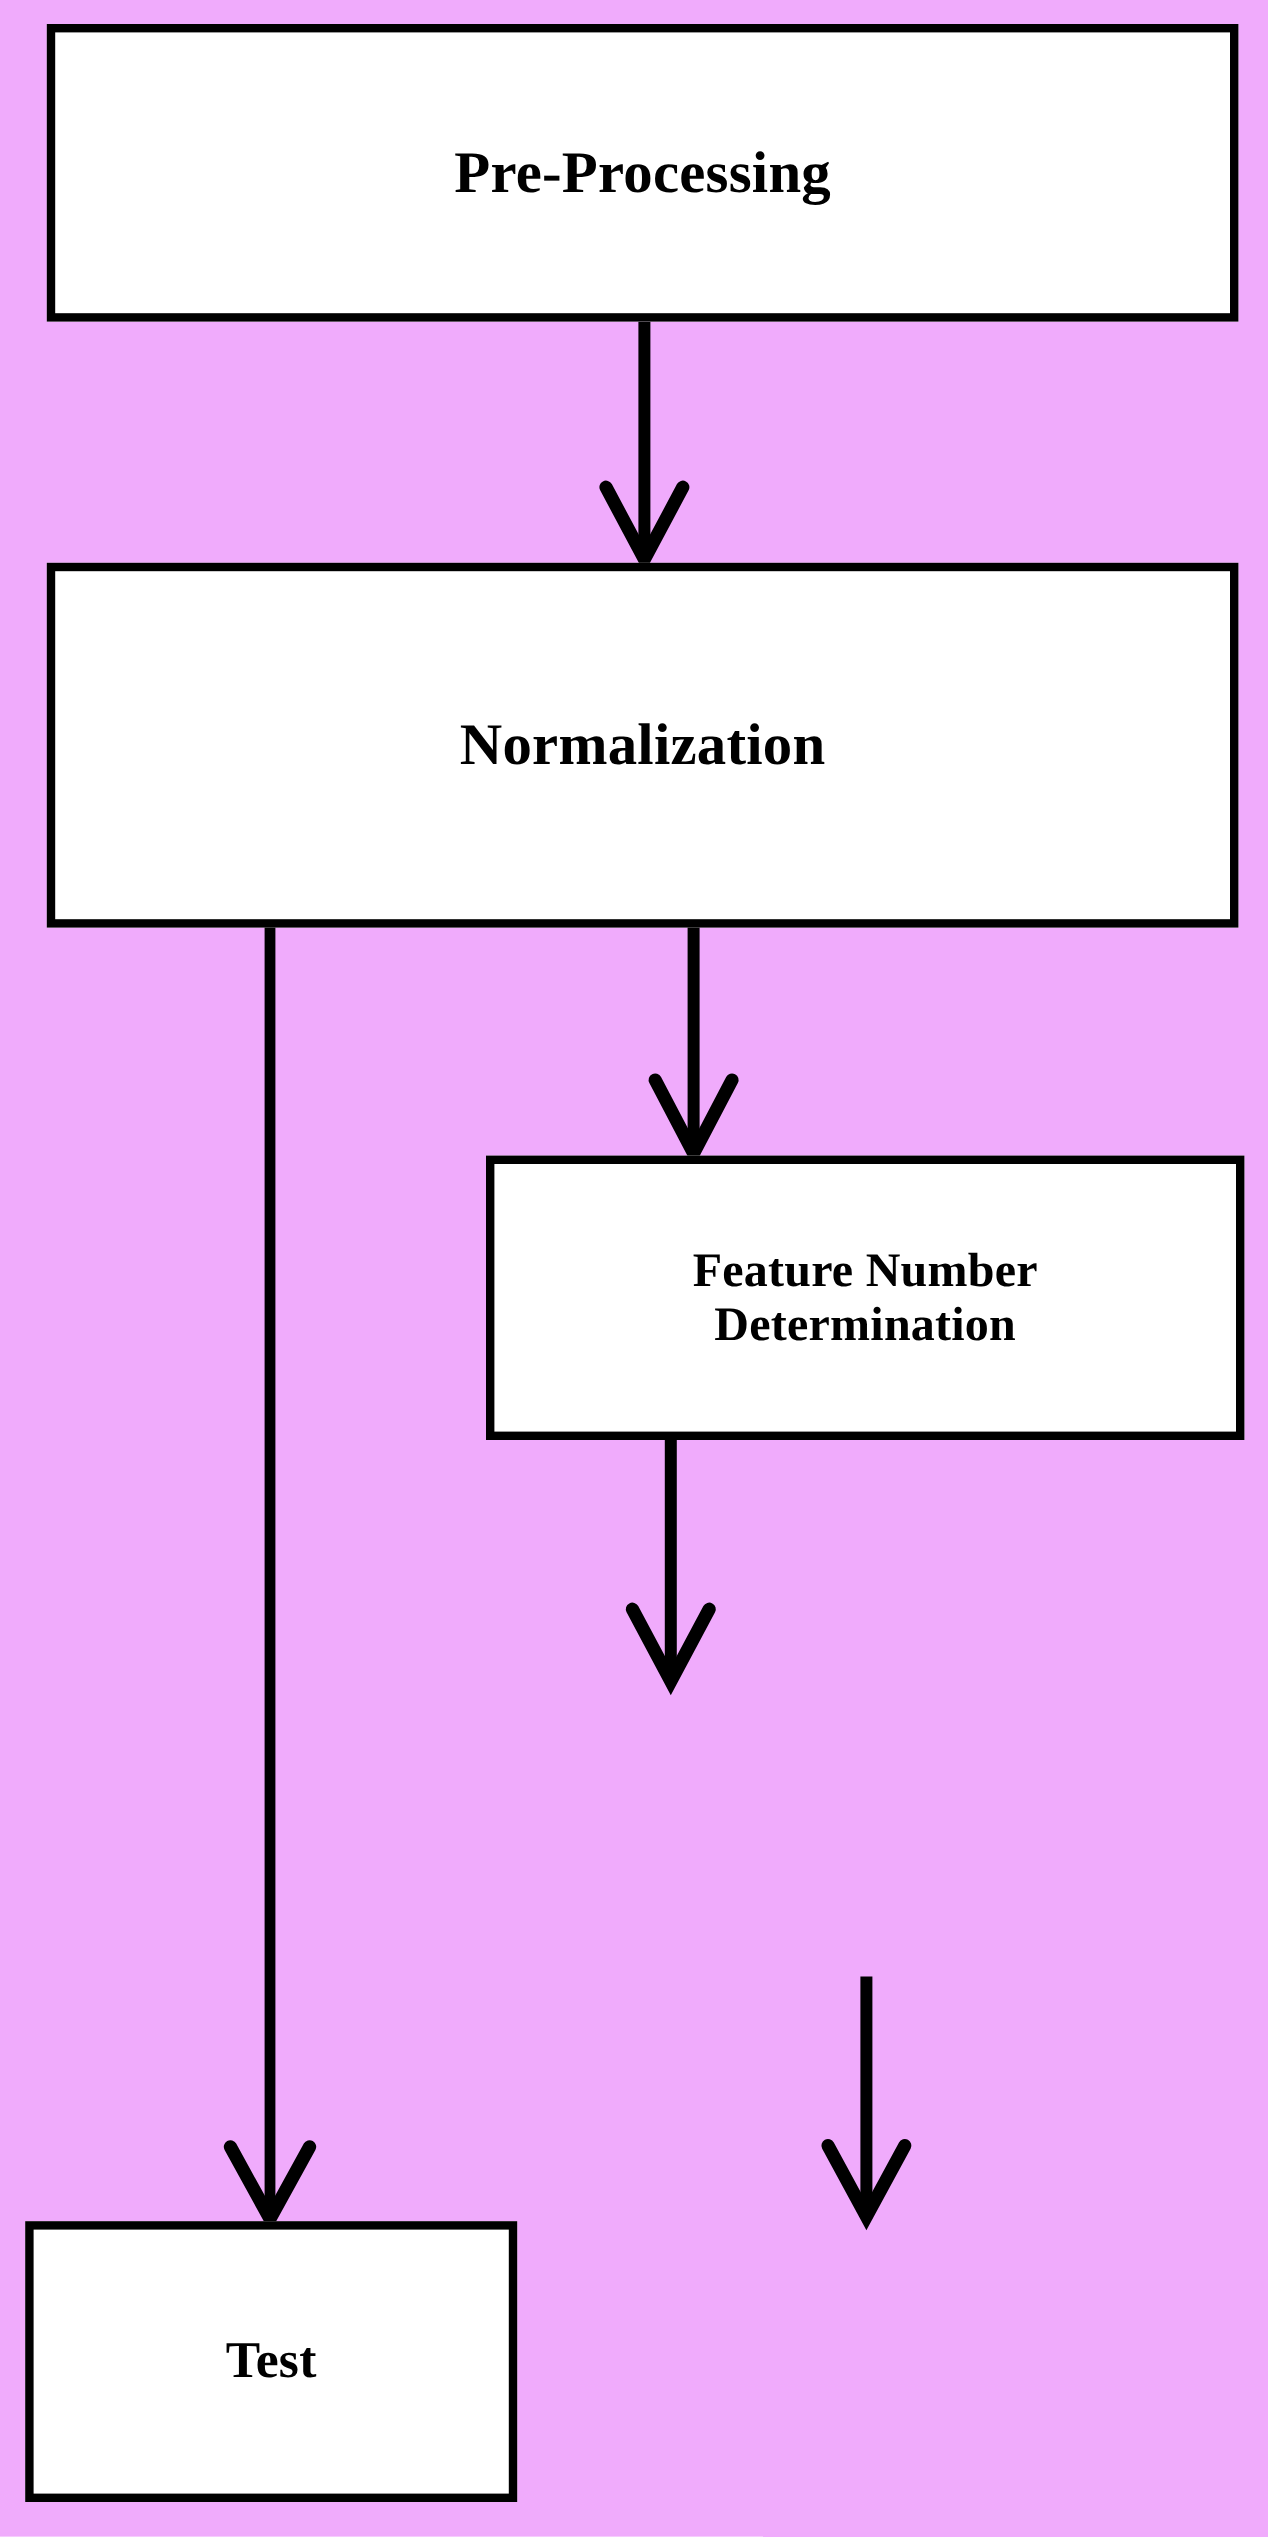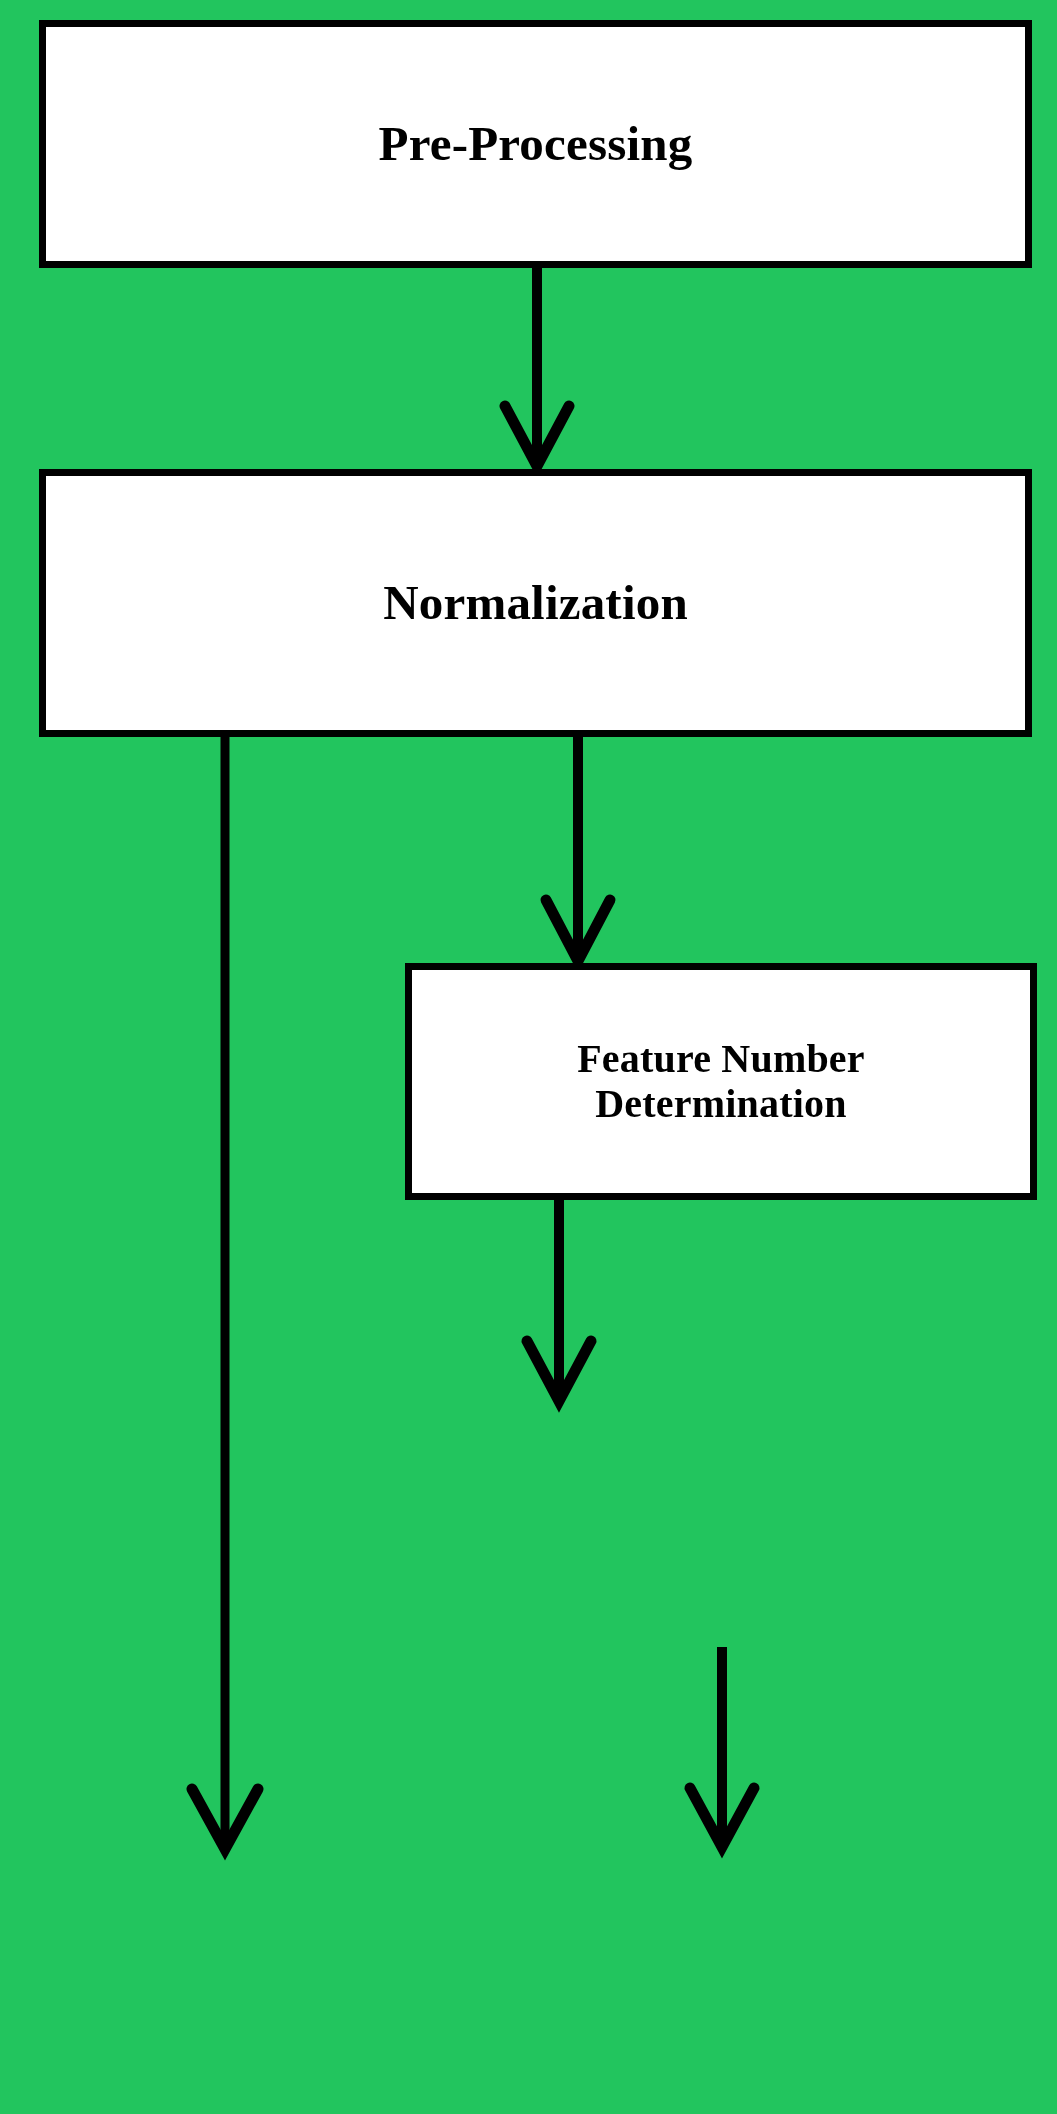--- a/index.html
+++ b/index.html
@@ -4,21 +4,21 @@
 <style>
   html, body {
     margin: 0;
     padding: 0;
     background: #ffffff;
   }
   #canvas {
     position: relative;
     width: 1057px;
     height: 2114px;
-    background: #22c55e;
+    background: #f0abfc;
     overflow: hidden;
     font-family: "Liberation Serif", "DejaVu Serif", serif;
   }
   .node {
     position: absolute;
     box-sizing: border-box;
     border: 7px solid #000000;
     background: #ffffff;
     display: flex;
     align-items: center;
@@ -28,21 +28,21 @@
   .node .node-label {
     font-weight: bold;
     color: #000000;
     line-height: 1.12;
     letter-spacing: 0.2px;
     white-space: pre-line;
     user-select: none;
   }
   
   #node-pre-processing { left: 39px;  top: 20px;   width: 993px; height: 248px; }
-  #node-normalization  { left: 39px;  top: 469px;  width: 993px; height: 268px; }
+  #node-normalization  { left: 39px;  top: 469px;  width: 993px; height: 304px; }
   #node-feature-number { left: 405px; top: 963px;  width: 632px; height: 237px; }
   #node-feature-election { left: 425px; top: 1403px; width: 602px; height: 244px; }
   #node-test  { left: 21px;  top: 1851px; width: 410px; height: 234px; }
   #node-train { left: 428px; top: 1847px; width: 575px; height: 238px; }
 
   #node-pre-processing .node-label { font-size: 49px; }
   #node-normalization .node-label  { font-size: 49px; }
   #node-feature-number .node-label { font-size: 40px; }
   #node-feature-election .node-label { font-size: 44px; }
   #node-test .node-label  { font-size: 43px; }
@@ -109,15 +109,18 @@
   <div class="node" id="node-normalization">
     <span class="node-label">Normalization</span>
   </div>
 
   <div class="node" id="node-feature-number">
     <span class="node-label">Feature Number
 Determination</span>
   </div>
 
 
+  <div class="node" id="node-test">
+    <span class="node-label">Test</span>
+  </div>
 
 
 </div>
 
 </body></html>

